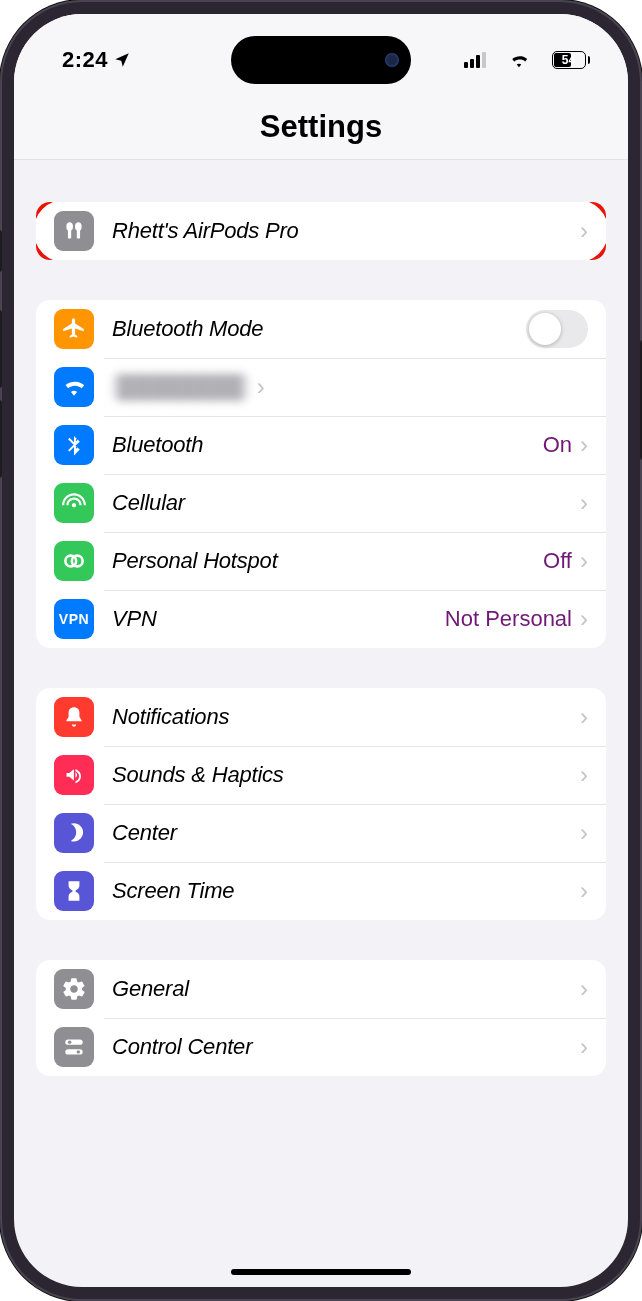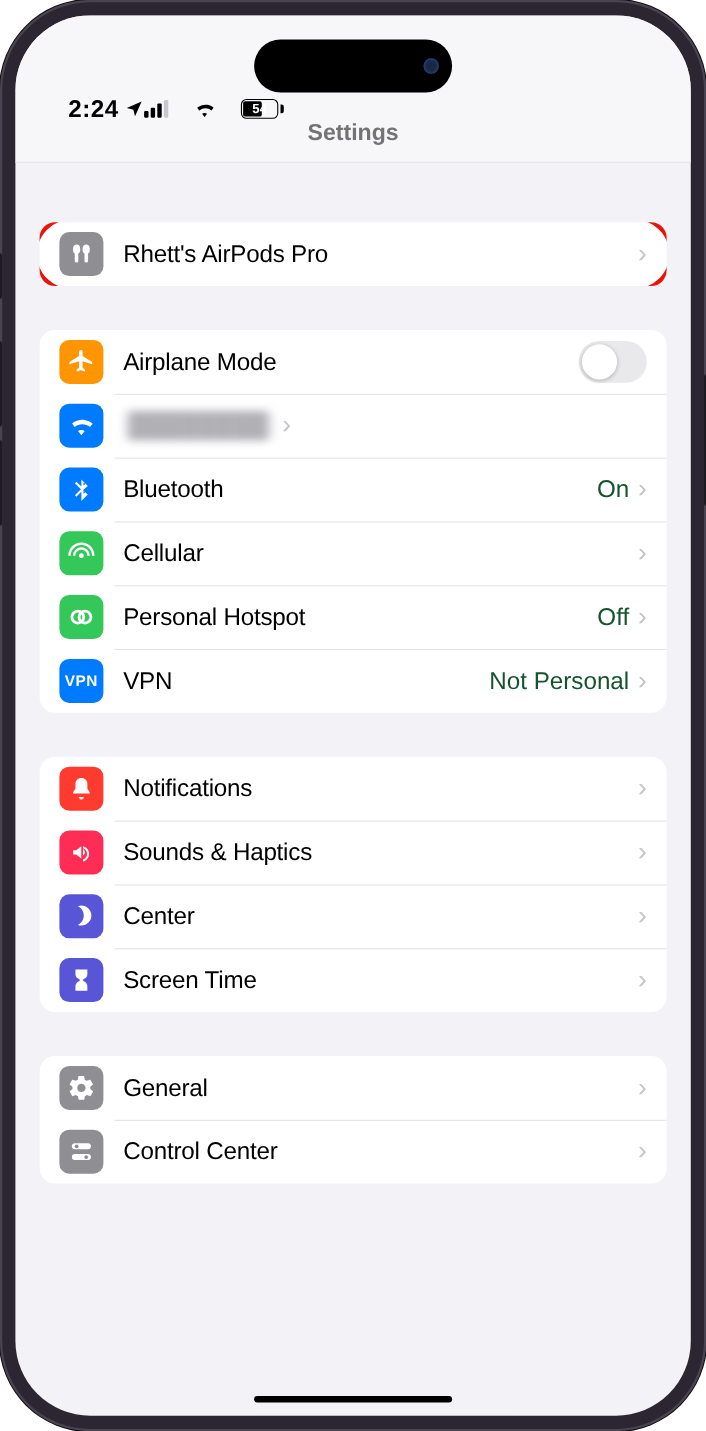--- a/index.html
+++ b/index.html
@@ -48,46 +48,45 @@
   padding-right:12px;
 }
 .notch .cam { width:14px; height:14px; border-radius:50%; background:#1a2745; box-shadow: inset 0 0 3px #3a5fb0; }
 
 .status-bar {
   position: absolute;
   top: 0; left: 0; right: 0;
   height: 78px;
   display: flex;
   align-items: center;
-  justify-content: flex-start;
+  justify-content: space-between;
   padding: 14px 38px 0 48px;
   z-index: 40;
   font-weight: 600;
-  margin-top: 39px;
 }
 .status-left { display:flex; align-items:center; gap:5px; font-size:22px; letter-spacing:0.5px; }
 .status-right { display:flex; align-items:center; gap:22px; }
 .cell-bars { display:flex; align-items:flex-end; gap:2px; height:16px; }
 .cell-bars span { width:4px; background:#000; border-radius:1px; }
 .cell-bars span:nth-child(1){height:6px;}
 .cell-bars span:nth-child(2){height:9px;}
 .cell-bars span:nth-child(3){height:13px;}
 .cell-bars span:nth-child(4){height:16px; background:#c8c8cc;}
 .battery { display:flex; align-items:center; gap:2px; }
 .battery-body { width:34px; height:18px; border:1.8px solid #000; border-radius:5px; position:relative; display:flex; align-items:center; justify-content:center; font-size:12px; font-weight:700; }
 .battery-body::before { content:""; position:absolute; left:1px; top:1px; bottom:1px; width:54%; background:#000; border-radius:2px; z-index:-1; }
 .battery-body span { color:#fff; mix-blend-mode:difference; }
 .battery-tip { width:2.5px; height:8px; background:#000; border-radius:0 2px 2px 0; }
 
 .hdr {
   padding-top: 95px;
   text-align: center;
-  font-size: 21px;
+  font-size: 31px;
   font-weight: 700;
-  color:#737373;
+  color:#000000;
   padding-bottom: 14px;
   background:#f7f7f9;
   border-bottom:1px solid #e2e2e6;
 }
 .content {
   position:absolute;
   top:0; left:0; right:0; bottom:0;
   overflow:hidden;
 }
 .scroll {
@@ -121,22 +120,22 @@
   width:40px; height:40px;
   border-radius:9px;
   display:flex;
   align-items:center;
   justify-content:center;
   flex-shrink:0;
   margin-right:18px;
   color:#fff;
 }
 .icon svg { width:26px; height:26px; }
-.label { font-size:22px; color:#000; flex:1; letter-spacing:-0.2px; }
-.detail { font-size:22px; color:#14532d; margin-right:8px; }
+.label { font-size:22px; color:#000; flex:1; letter-spacing:-0.2px;font-style:italic; }
+.detail { font-size:22px; color:#701a75; margin-right:8px; }
 .chev { color:#c5c5c9; font-size:24px; line-height:1; }
 .toggle {
   width:62px; height:38px; background:#e9e9eb; border-radius:19px; position:relative;
 }
 .toggle::after {
   content:""; position:absolute; left:3px; top:3px; width:32px; height:32px;
   background:#fff; border-radius:50%; box-shadow:0 1px 4px rgba(0,0,0,.25);
 }
 .highlight {
   position:absolute;
@@ -225,21 +224,21 @@
         </div>
 
         <div class="group">
 
           <div class="row">
             <div class="icon" style="background:#ff9500;">
               <svg viewBox="0 0 24 24" fill="#fff">
                   <path d="M21 14v-2l-8-5V3.5C13 2.7 12.3 2 11.5 2S10 2.7 10 3.5V7l-8 5v2l8-2.5V17l-2 1.5V20l3.5-1L15 20v-1.5L13 17v-5.5l8 2.5z"></path>
                 </svg>
             </div>
-            <span class="label">Airplane Mode</span>
+            <span class="label">Bluetooth Mode</span>
             <div class="toggle"></div>
           </div>
 
           <div class="row">
             <div class="icon" style="background:#007aff;">
               <svg viewBox="0 0 24 24" fill="#fff">
                   <path d="M12 20l-2.8-3.5c1.6-1.3 4-1.3 5.6 0L12 20zm-5.6-7l-2.2-2.8C7.3 7.7 10.9 6.8 14.5 7.2c2.6.3 5 1.5 6.9 3.1l-2.2 2.8c-3.7-3.1-9.1-3.1-12.8 0z"></path>
                 </svg>
             </div>
             <span class="detail blurred">████████</span>

